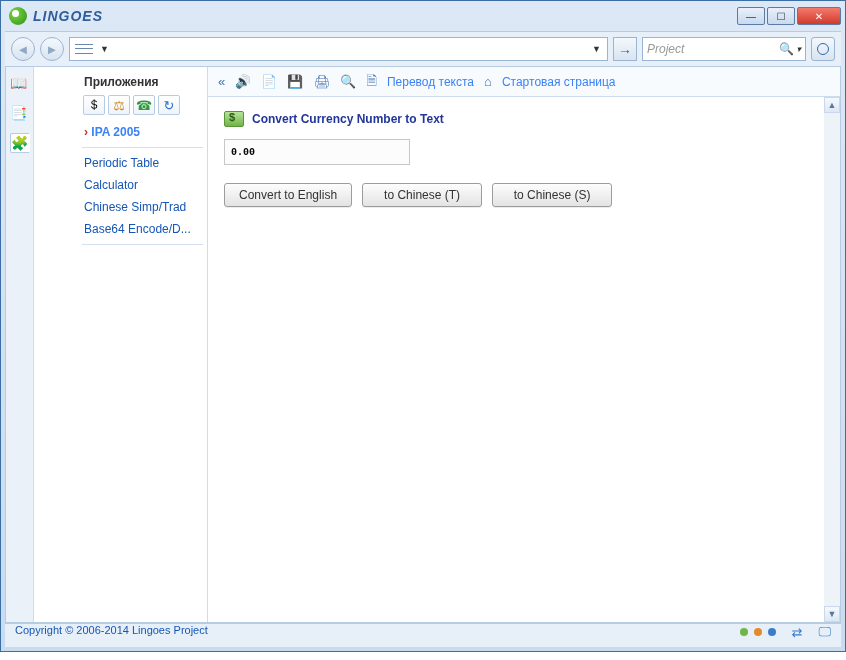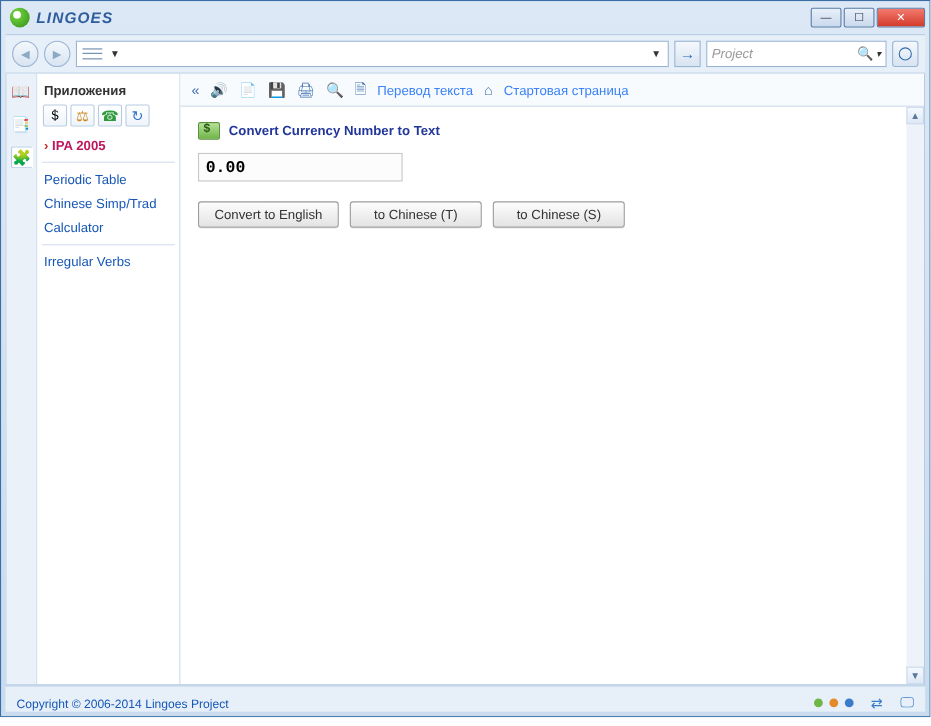--- a/index.html
+++ b/index.html
@@ -25,45 +25,45 @@
 .engine .mag{ margin-left:auto; font-style:normal; color:#4a6d99; font-size:12px;}
 .engine .dd{ font-size:9px; color:#333; margin-left:2px;}
 .roundbtn{ width:24px; height:24px; border:1px solid #9ab4d4; border-radius:3px; background:linear-gradient(#f4f8fc,#d8e4f1); display:flex; align-items:center; justify-content:center; color:#316ab3;}
 .roundbtn .sun{ width:12px; height:12px; border-radius:50%; border:1px solid #316ab3; position:relative;}
 
 .body { flex:1; display:flex; margin:0 4px; background:#fff; border:1px solid #b7cce3; border-top:none; overflow:hidden;}
 .sidetabs { width:28px; background:#eaf1f9; border-right:1px solid #cddbec; display:flex; flex-direction:column; align-items:center; padding-top:6px; gap:10px;}
 .sidetabs .tab{ width:20px; height:20px; display:flex; align-items:center; justify-content:center; font-size:14px; color:#5a789e;}
 .sidetabs .tab.active{ background:#fff; border:1px solid #b7cce3; border-right:1px solid #fff; margin-right:-1px; border-radius:2px 0 0 2px;}
 
-.sidebar { width:130px; background:#fff; border-right:1px solid #cddbec; padding:4px 4px;}
+.sidebar { width:130px; background:#fff; border-right:1px solid #cddbec; padding:4px 4px;margin-left:44px;}
 .sidehead { font-weight:bold; color:#333; padding:4px 2px;}
 .miniicons { display:flex; gap:3px; padding:2px 1px 6px;}
 .mini { width:22px; height:20px; border:1px solid #b7cce3; border-radius:2px; display:flex; align-items:center; justify-content:center; font-size:13px; background:linear-gradient(#fff,#eef4fb);}
 .navitem { padding:4px 2px; color:#1556b6; cursor:default; white-space:nowrap; overflow:hidden; text-overflow:ellipsis;}
-.navitem.red{ color:#be185d; font-weight:bold;}
+.navitem.red{ color:#3b82f6; font-weight:bold;}
 .navitem.red::before{ content:"› "; color:#c03020; font-weight:bold;}
 .sep{ height:1px; background:#d3e0ef; margin:4px 0;}
 
 .main { flex:1; display:flex; flex-direction:column;}
 .linkbar{ height:30px; border-bottom:1px solid #cddbec; display:flex; align-items:center; gap:10px; padding:0 10px; background:#f8fbfe;}
 .lb-ico{ color:#3f6fae; font-size:13px;}
 .lb-link{ color:#3b82f6;}
 .content{ flex:1; padding:14px 16px; position:relative;}
 .scrolltrack{ position:absolute; right:0; top:0; bottom:0; width:16px; background:#eef3fa;}
 .scrollup,.scrolldn{ height:16px; display:flex; align-items:center; justify-content:center; font-size:9px; color:#5a789e; background:linear-gradient(#f5f9fd,#dde8f4); border:1px solid #c9d9eb;}
 .scrolldn{ position:absolute; bottom:0; left:0; right:0;}
 .pgtitle{ color:#22369a; font-weight:bold; font-size:12px; display:flex; align-items:center; gap:8px; margin-bottom:12px;}
 .pgicon{ width:20px; height:16px; background:linear-gradient(#b7e29a,#6fb547); border:1px solid #5a9438; border-radius:2px; position:relative;}
 .pgicon::after{content:"$"; position:absolute; left:4px; top:-1px; font-size:11px; color:#2a5c14; font-weight:bold;}
-.numfield{ width:186px; height:26px; border:1px solid #c7c7c7; padding:3px 6px; font-family:"Courier New",monospace; font-size:15px; font-weight:bold; background:#fcfcfc; margin-bottom:18px;}
+.numfield{ width:186px; height:26px; border:1px solid #c7c7c7; padding:3px 6px; font-family:"Courier New",monospace; font-size:10px; font-weight:bold; background:#fcfcfc; margin-bottom:18px;}
 .btnrow{ display:flex; gap:10px;}
 .actbtn{ min-width:120px; padding:4px 14px; border:1px solid #9c9c9c; border-radius:3px; background:linear-gradient(#fdfdfd,#e3e3e3); font-size:12px; color:#333; box-shadow:0 1px 0 rgba(0,0,0,.07);}
 
-.statusbar{ height:24px; background:#e7f0f9; border-top:1px solid #b7cce3; display:flex; align-items:flex-end; padding:0 10px; margin:0 4px 4px; color:#1556b6; font-size:11px;gap:24px;}
+.statusbar{ height:24px; background:#e7f0f9; border-top:1px solid #b7cce3; display:flex; align-items:flex-start; padding:0 10px; margin:0 4px 4px; color:#1556b6; font-size:11px;gap:24px;}
 .statusbar .dots{ margin-left:auto; display:flex; gap:6px; align-items:center;}
 .dot{ width:8px; height:8px; border-radius:50%;}
 .d1{ background:#6fb547;} .d2{ background:#e48a2b;} .d3{ background:#3a7cc9;}
 .stico{ color:#3a7cc9; font-size:13px; margin-left:10px;}
 </style>
 </head>
 <body>
 
 <div class="window">
 
@@ -112,24 +112,24 @@
       <div class="sidehead">Приложения</div>
       <div class="miniicons">
         <div class="mini">＄</div>
         <div class="mini" style="color:#d08a1a">⚖</div>
         <div class="mini" style="color:#2f9a3a">☎</div>
         <div class="mini" style="color:#2f72c9">↻</div>
       </div>
       <div class="navitem red">IPA 2005</div>
       <div class="sep"></div>
       <div class="navitem">Periodic Table</div>
+      <div class="navitem">Calculator</div>
       <div class="navitem">Chinese Simp/Trad</div>
-      <div class="navitem">Calculator</div>
+      <div class="navitem">Base64 Encode/D...</div>
       <div class="sep"></div>
-      <div class="navitem">Irregular Verbs</div>
     </div>
 
     <div class="main">
       <div class="linkbar">
         <span class="lb-ico">«</span>
         <span class="lb-ico">🔊</span>
         <span class="lb-ico">📄</span>
         <span class="lb-ico">💾</span>
         <span class="lb-ico">🖨</span>
         <span class="lb-ico">🔍</span>

